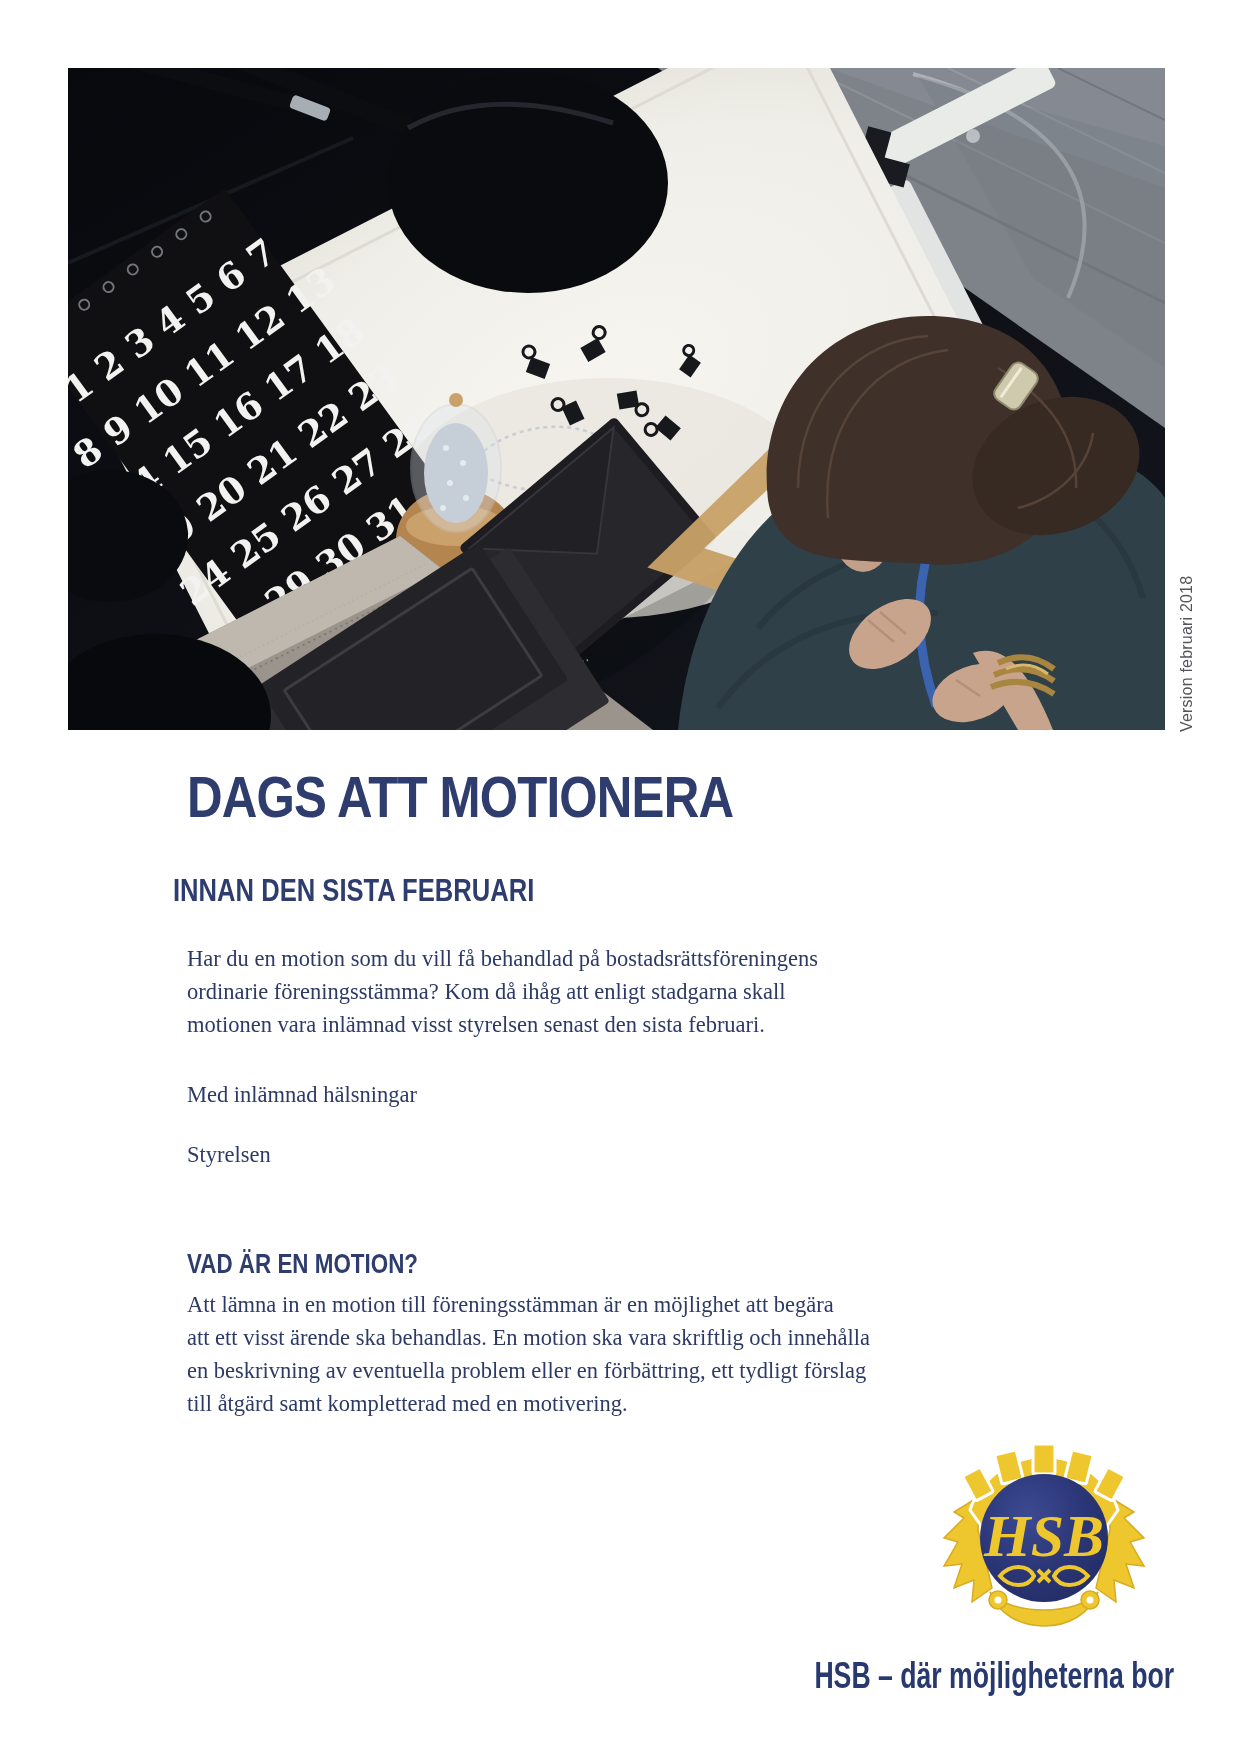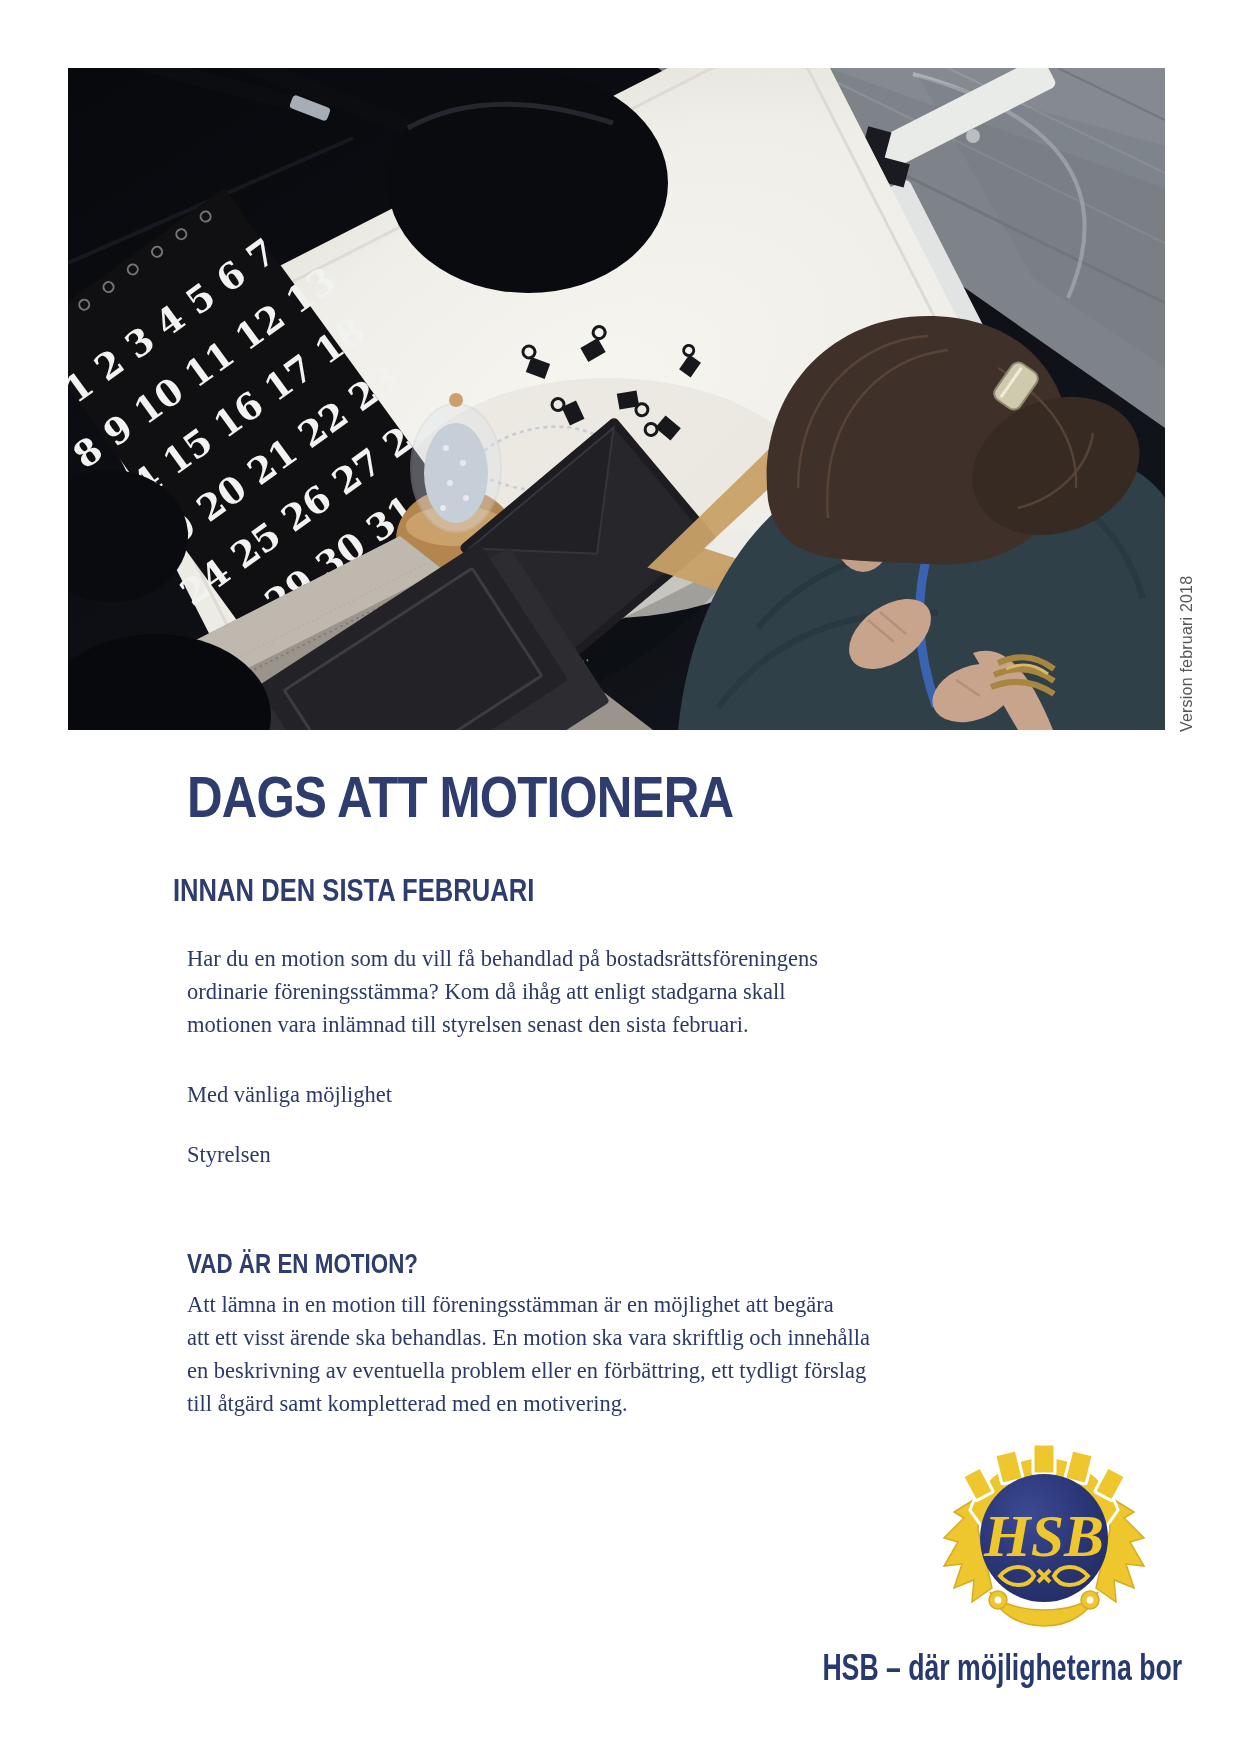--- a/index.html
+++ b/index.html
@@ -45,21 +45,21 @@
   p.signature{position:absolute;left:187px;top:1138px;text-align:center;}
   h3.section{
     position:absolute;left:187px;top:1250px;margin:0;
     font-size:28px;line-height:1;font-weight:bold;color:#2e3d6e;
   }
   p.p2{position:absolute;left:187px;top:1288px;width:860px;}
   
   .logo{position:absolute;left:934px;top:1434px;width:220px;height:202px;}
   .logo svg{display:block;width:100%;height:100%;}
   .tagline{
-    position:absolute;right:58px;top:1650px;margin:0;
+    position:absolute;right:58px;top:1650px;margin:8px;
     font-size:36px;font-weight:bold;color:#27396e;line-height:1;
     text-align:right;
   }
 </style>
 </head>
 <body>
 
 <div class="page">
 
   <figure class="hero">
@@ -275,22 +275,22 @@
     </svg>
   </figure>
 
   <div class="caption-vert">Version februari 2018</div>
 
   <h1 class="title"><span class="cond">DAGS ATT MOTIONERA</span></h1>
   <h2 class="subtitle"><span class="cond-sm">INNAN DEN SISTA FEBRUARI</span></h2>
 
   <p class="bodytext p1">Har du en motion som du vill få behandlad på bostadsrättsföreningens
 ordinarie föreningsstämma? Kom då ihåg att enligt stadgarna skall
-motionen vara inlämnad till styrelsen senast den sista februari.</p>
-  <p class="bodytext closing">Med vänliga möjlighet</p>
+motionen vara inlämnad visst styrelsen senast den sista februari.</p>
+  <p class="bodytext closing">Med inlämnad hälsningar</p>
   <p class="bodytext signature">Styrelsen</p>
 
   <h3 class="section"><span class="cond-sm">VAD ÄR EN MOTION?</span></h3>
   <p class="bodytext p2">Att lämna in en motion till föreningsstämman är en möjlighet att begära
 att ett visst ärende ska behandlas. En motion ska vara skriftlig och innehålla
 en beskrivning av eventuella problem eller en förbättring, ett tydligt förslag
 till åtgärd samt kompletterad med en motivering.</p>
 
   <div class="logo">
     <svg viewBox="0 0 220 202">

